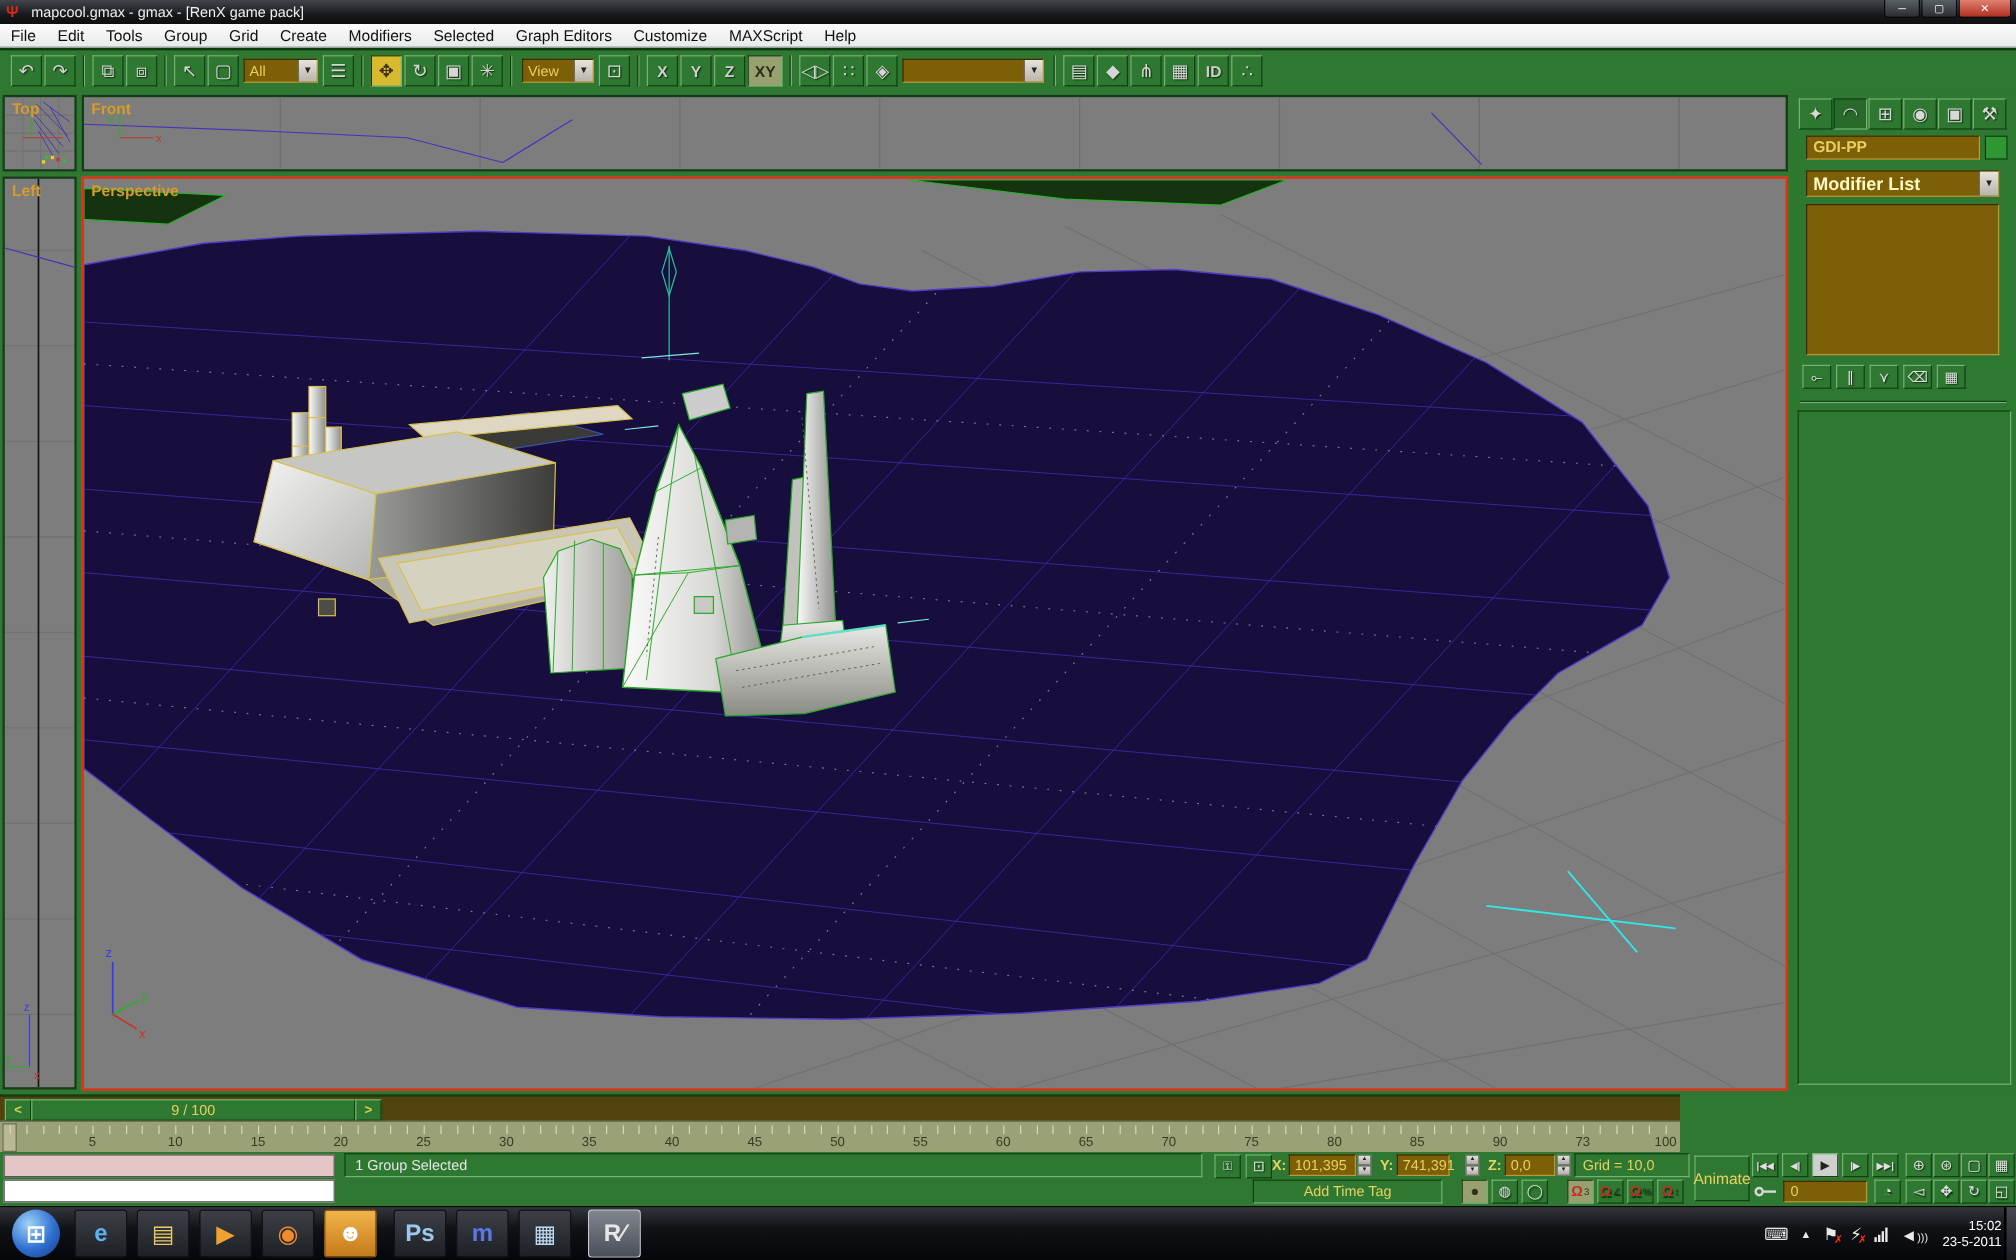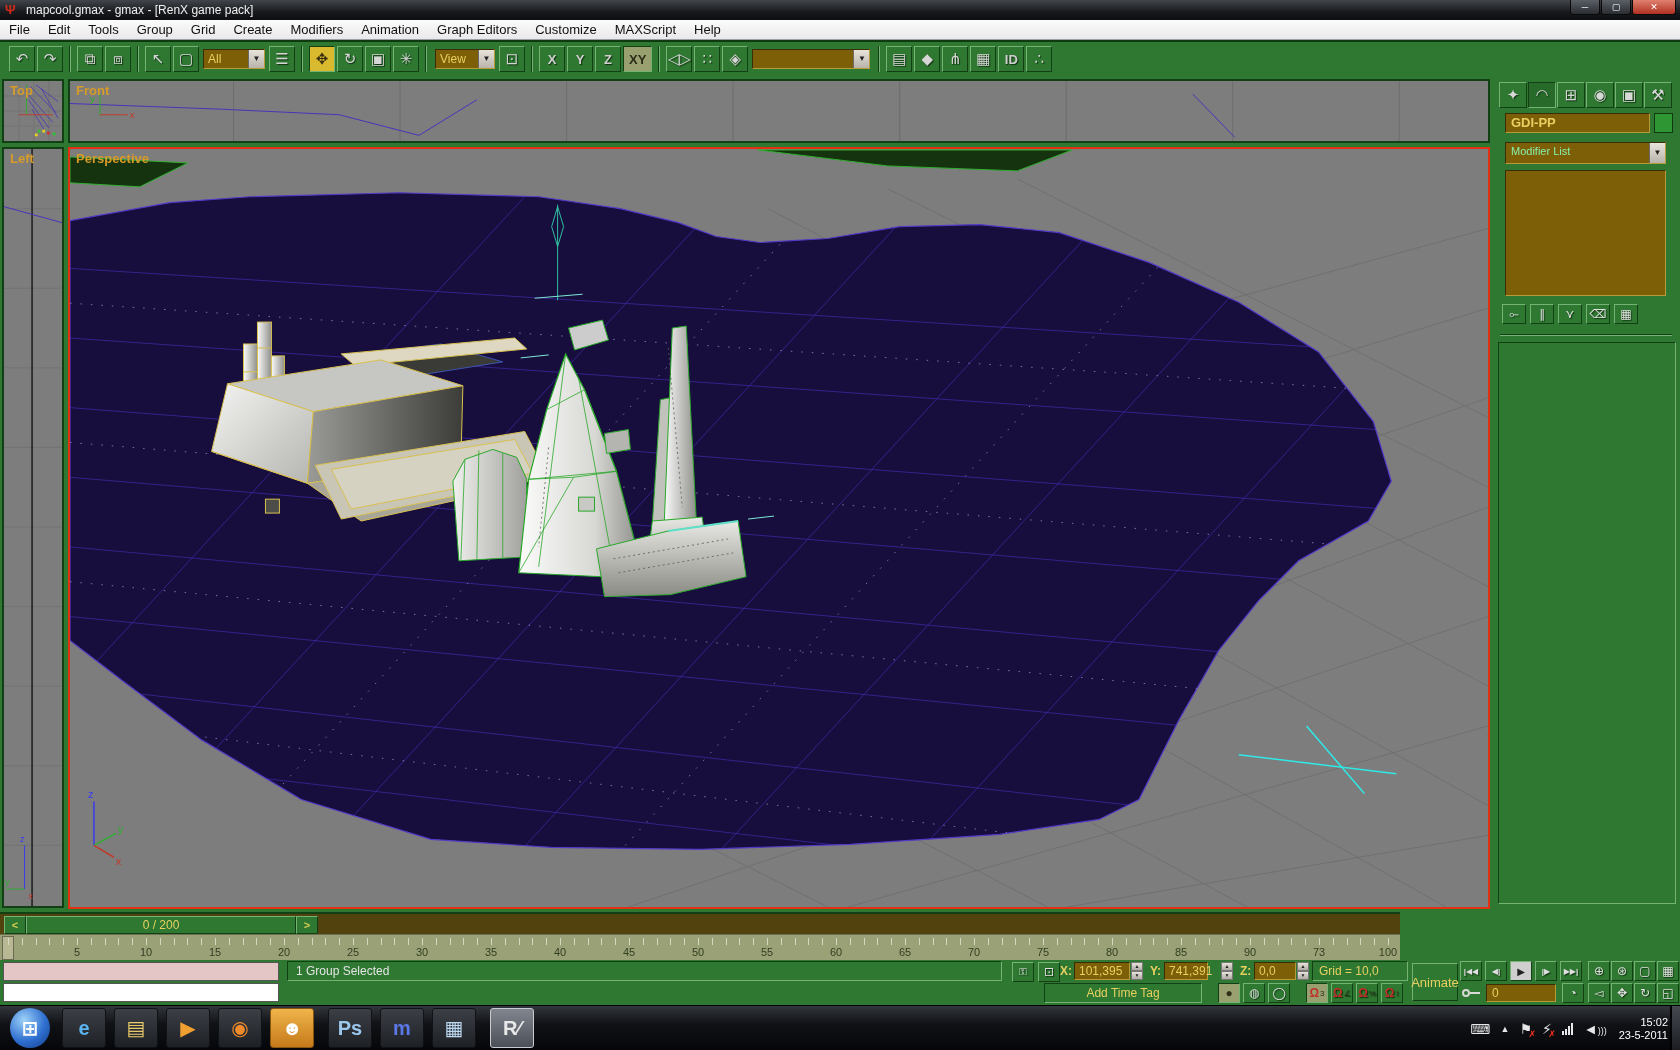--- a/index.html
+++ b/index.html
@@ -55,21 +55,21 @@
     font-size:15px;color:#d8d8d8;text-shadow:1px 1px 1px #10300f;
     border:1px solid;border-color:#74b374 #123f14 #123f14 #74b374;background:#2e7831;}
   .cp-tab.on{background:#276a2a;border-color:#123f14 #74b374 #74b374 #123f14;}
   #cp-name{position:absolute;left:11px;top:37px;width:145px;height:20px;background:#7d5f07;
     border:1px solid;border-color:#3a2c03 #b89a3a #b89a3a #3a2c03;color:#e8d060;
     font-weight:bold;font-size:13px;padding:1px 5px;}
   #cp-swatch{position:absolute;left:160px;top:37px;width:19px;height:20px;background:#2e9632;
     border:1px solid #0f3a10;}
   #cp-dd{position:absolute;left:11px;top:66px;width:161px;height:22px;display:flex;background:#7d5f07;
     border:1px solid;border-color:#3a2c03 #b89a3a #b89a3a #3a2c03;}
-  #cp-dd .v{flex:1;color:#86efac;font-size:11px;padding:2px 5px;}
+  #cp-dd .v{flex:1;color:#fef9c3;font-size:15px;padding:2px 5px;font-weight:bold;}
   #cp-dd .b{width:16px;background:linear-gradient(#e8e4dc,#b8b4ac);border-left:1px solid #6a6a6a;
     color:#222;font-size:8px;text-align:center;line-height:20px;}
   #cp-stack{position:absolute;left:11px;top:94px;width:161px;height:126px;background:#7d5f07;
     border:1px solid;border-color:#3a2c03 #b89a3a #b89a3a #3a2c03;}
   #cp-stackbtns{position:absolute;left:8px;top:228px;display:flex;align-items:center;}
   .st-btn{width:24px;height:20px;margin-right:4px;display:flex;align-items:center;justify-content:center;
     font-size:12px;color:#e0e0e0;text-shadow:1px 1px 1px #10300f;
     border:1px solid;border-color:#74b374 #123f14 #123f14 #74b374;}
   #cp-divider{position:absolute;left:6px;top:258px;width:172px;height:2px;background:#123f14;border-bottom:1px solid #74b374;}
   #cp-rollout{position:absolute;left:4px;top:266px;width:178px;height:562px;
@@ -158,21 +158,21 @@
   </div>
 
   <div id="menubar">
       <div class="menu-item">File</div>
       <div class="menu-item">Edit</div>
       <div class="menu-item">Tools</div>
       <div class="menu-item">Group</div>
       <div class="menu-item">Grid</div>
       <div class="menu-item">Create</div>
       <div class="menu-item">Modifiers</div>
-      <div class="menu-item">Animation</div>
+      <div class="menu-item">Selected</div>
       <div class="menu-item">Graph Editors</div>
       <div class="menu-item">Customize</div>
       <div class="menu-item">MAXScript</div>
       <div class="menu-item">Help</div>
     </div>
 
   <div id="toolbar">
       <div class="tb-btn">
         <span>↶</span>
       </div>
@@ -560,21 +560,21 @@
           </div>
         </div>
       <div id="cp-divider"></div>
       <div id="cp-rollout"></div>
     </div>
   </div>
 
   <div id="timeslider">
     <div id="ts-handle">
       <div class="ts-arrow">&lt;</div>
-      <div id="ts-value">0 / 200</div>
+      <div id="ts-value">9 / 100</div>
       <div class="ts-arrow">&gt;</div>
     </div>
   </div>
 
   <div id="ruler">
     <div id="ruler-handle"></div>
   <div class="tick" style="left:8px"></div>
       <div class="tick" style="left:21.8px"></div>
       <div class="tick" style="left:35.6px"></div>
       <div class="tick" style="left:49.400000000000006px"></div>

